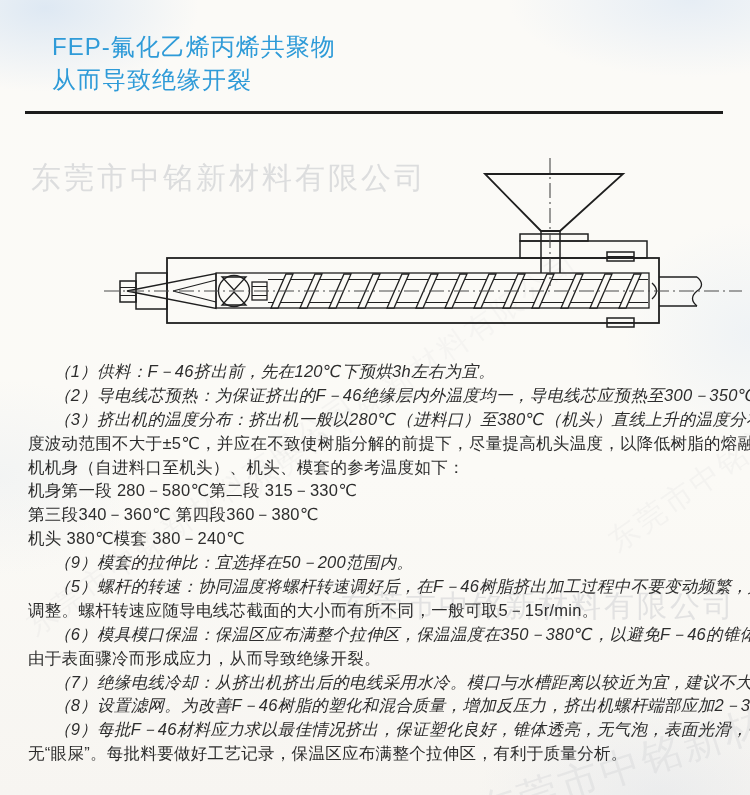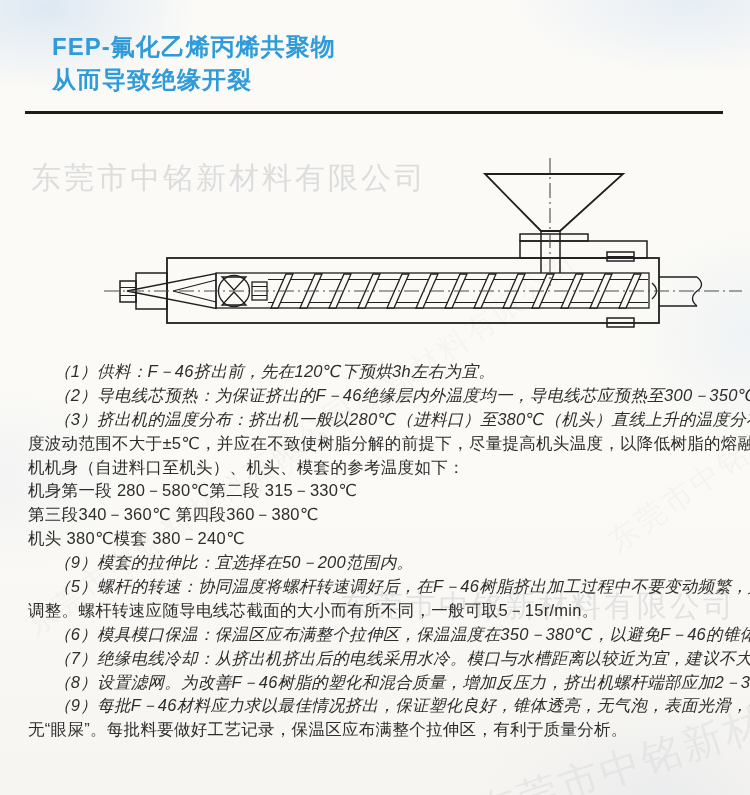--- a/index.html
+++ b/index.html
@@ -11,21 +11,21 @@
     background:
       radial-gradient(220px 120px at 6% 1%, rgba(198,218,240,.55), rgba(198,218,240,0) 70%),
       radial-gradient(260px 110px at 92% 0%, rgba(205,222,242,.45), rgba(205,222,242,0) 70%),
       radial-gradient(180px 160px at 100% 42%, rgba(212,226,242,.30), rgba(212,226,242,0) 70%),
       radial-gradient(200px 140px at 0% 60%, rgba(218,226,236,.25), rgba(218,226,236,0) 70%),
       radial-gradient(260px 150px at 88% 100%, rgba(208,216,228,.30), rgba(208,216,228,0) 70%),
       linear-gradient(180deg,#fbfaf7 0%,#fbfaf6 60%,#f7f5f1 100%);
   }
   .title{
     position:absolute;left:52px;top:30px;
-    font-size:24px;font-weight:bold;line-height:33px;
+    font-size:24px;font-weight:normal;line-height:33px;
     color:#2f9bd8;letter-spacing:1px;
   }
   .divider{
     position:absolute;left:25px;top:111px;width:698px;height:2.5px;
     background:#1c1c1c;
   }
   .wm{
     position:absolute;color:#c4c6ca;white-space:nowrap;
     font-size:30px;letter-spacing:3px;pointer-events:none;
   }
@@ -146,19 +146,20 @@
     <div class="bl ind">（3）挤出机的温度分布：挤出机一般以280℃（进料口）至380℃（机头）直线上升的温度分布为好；机头温</div>
     <div class="bl">度波动范围不大于±5℃，并应在不致使树脂分解的前提下，尽量提高机头温度，以降低树脂的熔融粘度。挤出</div>
     <div class="bl">机机身（自进料口至机头）、机头、模套的参考温度如下：</div>
     <div class="bl">机身第一段 280－580℃第二段 315－330℃</div>
     <div class="bl">第三段340－360℃ 第四段360－380℃</div>
     <div class="bl">机头 380℃模套 380－240℃</div>
     <div class="bl ind">（9）模套的拉伸比：宜选择在50－200范围内。</div>
     <div class="bl ind">（5）螺杆的转速：协同温度将螺杆转速调好后，在F－46树脂挤出加工过程中不要变动频繁，如有必要可稍加</div>
     <div class="bl">调整。螺杆转速应随导电线芯截面的大小而有所不同，一般可取5－15r/min。</div>
     <div class="bl ind">（6）模具模口保温：保温区应布满整个拉伸区，保温温度在350－380℃，以避免F－46的锥体至成型之前，</div>
+    <div class="bl">由于表面骤冷而形成应力，从而导致绝缘开裂。</div>
     <div class="bl ind">（7）绝缘电线冷却：从挤出机挤出后的电线采用水冷。模口与水槽距离以较近为宜，建议不大于20cm。</div>
     <div class="bl ind">（8）设置滤网。为改善F－46树脂的塑化和混合质量，增加反压力，挤出机螺杆端部应加2－3层滤网为宜。</div>
     <div class="bl ind">（9）每批F－46材料应力求以最佳情况挤出，保证塑化良好，锥体透亮，无气泡，表面光滑，锥体与模套间</div>
     <div class="bl">无“眼屎”。每批料要做好工艺记录，保温区应布满整个拉伸区，有利于质量分析。</div>
   </div>
 
 </div>
 
 </body></html>

